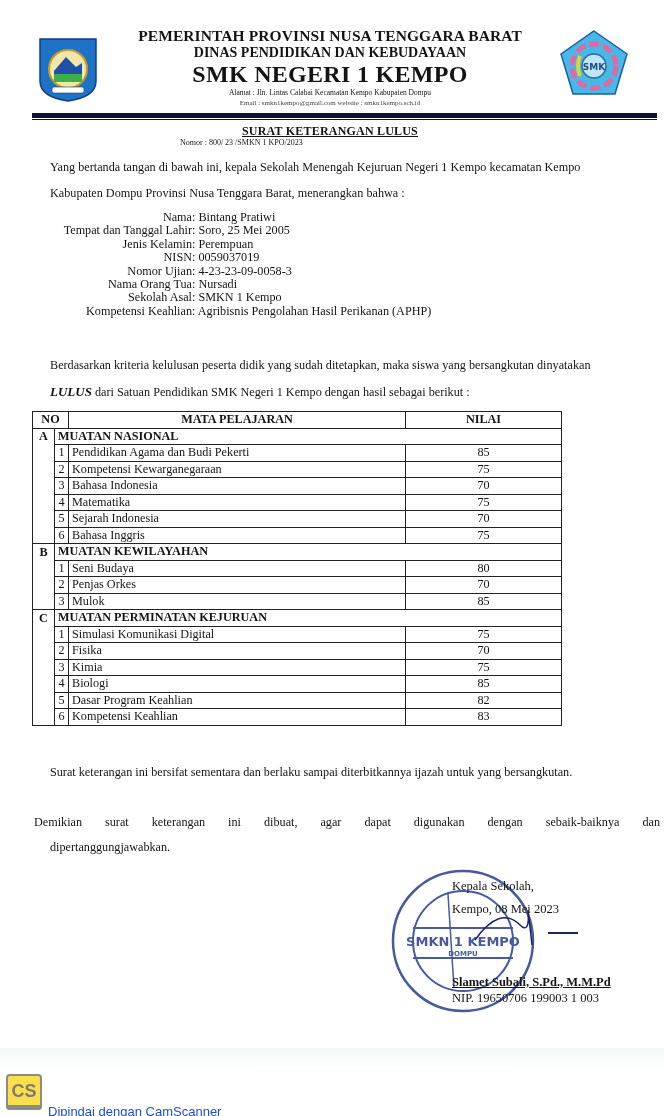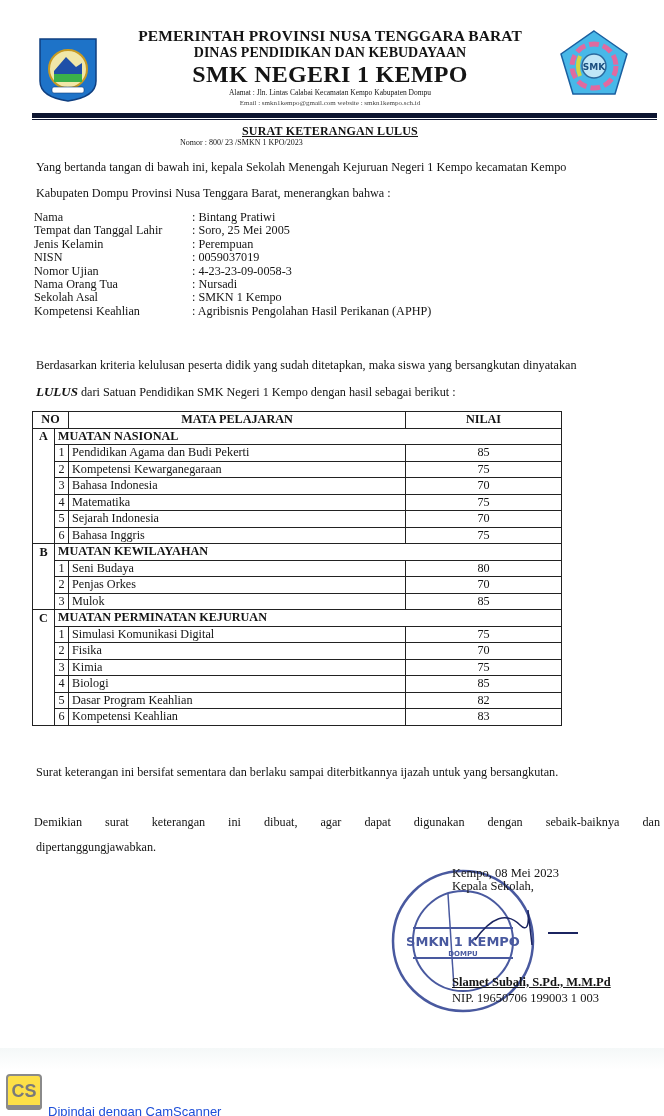--- a/index.html
+++ b/index.html
@@ -15,27 +15,27 @@
   .kop3 { top: 61px; font-size: 24px; letter-spacing: 0.3px; }
   .kop4 { top: 88px; font-size: 7.5px; font-weight: normal; }
   .kop5 { top: 99px; font-size: 7px; font-weight: normal; color: #444; }
 
   .rule-thick { position: absolute; left: 32px; top: 113px; width: 625px; height: 5px; background: #0d1530; }
   .rule-thin { position: absolute; left: 32px; top: 119px; width: 625px; height: 1px; background: #0d1530; }
 
   .title { position: absolute; left: 180px; width: 300px; top: 124px; text-align: center; font-size: 12px; font-weight: bold; text-decoration: underline; letter-spacing: 0.2px; }
   .nomor { position: absolute; left: 180px; width: 300px; top: 138px; font-size: 8px; }
 
-  .para { position: absolute; left: 36px; font-size: 12.2px; white-space: nowrap; }
+  .para { position: absolute; left: 50px; font-size: 12.2px; white-space: nowrap; }
   .p1 { top: 160px; }
   .p2 { top: 186px; }
 
   .identity { position: absolute; left: 34px; top: 211px; font-size: 12.2px; line-height: 13.4px; }
   .identity .row { display: flex; }
-  .identity .lbl { width: 158px; }
+  .identity .lbl { width: 158px; text-align: right; }
   .identity .val { white-space: nowrap; }
 
   .p3 { top: 358px; }
   .p4 { top: 384px; }
   .lulus { font-style: italic; font-weight: bold; font-size: 13px; }
 
   table.grades { position: absolute; left: 32px; top: 411px; width: 530px; border-collapse: collapse; font-size: 12.2px; }
   table.grades td, table.grades th { border: 1px solid #222; padding: 0 3px; height: 16.5px; line-height: 15px; }
   table.grades th { font-weight: bold; text-align: center; }
   .c-sec { width: 22px; text-align: center; font-weight: bold; }
@@ -44,21 +44,21 @@
   .sec-title { font-weight: bold; }
   .sec-first { border-bottom: none !important; }
   .sec-mid { border-top: none !important; border-bottom: none !important; }
   .avg-label { text-align: center; font-weight: bold; }
   .avg-val { text-align: center; font-weight: bold; }
 
   .p5 { top: 765px; }
   .p6 { top: 815px; left: 34px; width: 626px; text-align: justify; text-align-last: justify; white-space: normal; }
   .p7 { top: 840px; }
 
-  .sig-place { position: absolute; left: 452px; top: 866px; font-size: 12.5px; }
+  .sig-place { position: absolute; left: 452px; top: 902px; font-size: 12.5px; }
   .sig-role { position: absolute; left: 452px; top: 879px; font-size: 12.5px; }
   .sig-name { position: absolute; left: 452px; top: 975px; font-size: 12.5px; font-weight: bold; text-decoration: underline; }
   .sig-nip { position: absolute; left: 452px; top: 991px; font-size: 12.5px; }
 
   .stamp { position: absolute; left: 388px; top: 866px; width: 150px; height: 150px; opacity: 0.85; }
   .signature { position: absolute; left: 470px; top: 895px; width: 110px; height: 60px; }
 
   .footer-shade { position: absolute; left: 0; top: 1048px; width: 664px; height: 22px; background: linear-gradient(#f4f8f8, #ffffff); }
   .cs-badge { position: absolute; left: 6px; top: 1074px; width: 36px; height: 36px; border: 2px solid #8a8a8a; border-radius: 4px; background: #fde047; color: #7a7a7a; font-family: "Liberation Sans", sans-serif; font-weight: bold; font-size: 18px; text-align: center; line-height: 30px; }
   .cs-badge::after { content: ""; position: absolute; left: -2px; right: -2px; bottom: -2px; height: 5px; background: #8a8a8a; border-radius: 0 0 4px 4px; }

